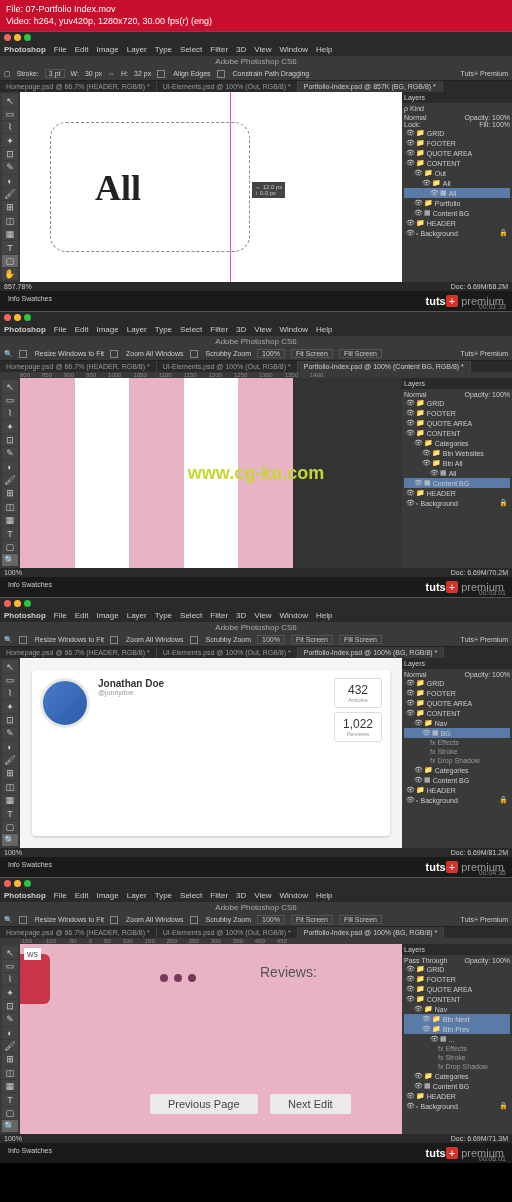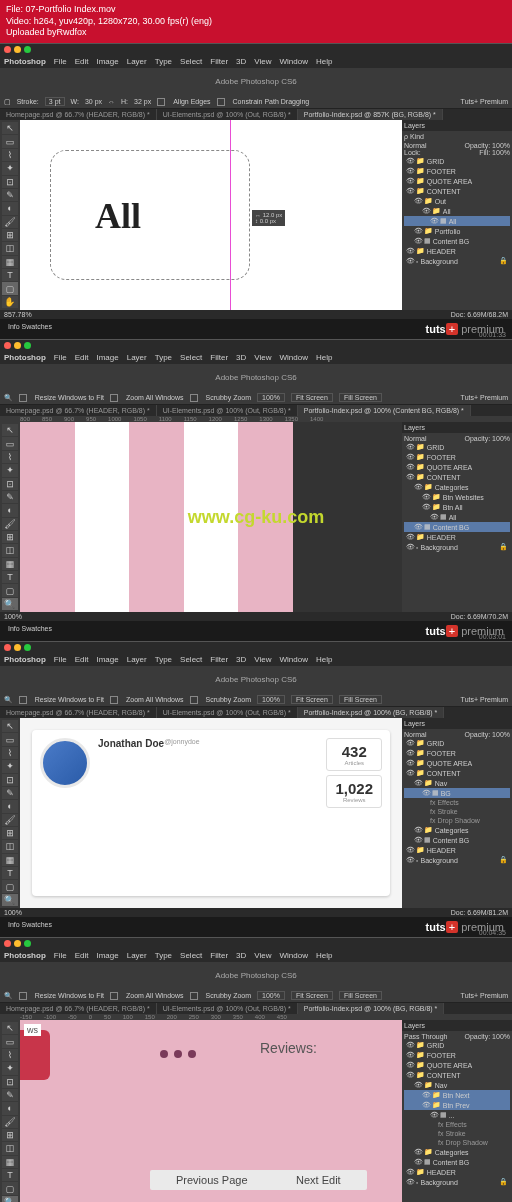--- a/index.html
+++ b/index.html
@@ -4,21 +4,21 @@
 <style>
 *{margin:0;padding:0;box-sizing:border-box;font-family:Arial,sans-serif}
 body{width:512px;background:#000;color:#ccc;font-size:8px}
 .file-info{background:#c8102e;color:#fff;padding:4px 6px;font-size:9px;line-height:1.3}
 .ps-window{background:#3a3a3a;border-top:1px solid #555}
 .mac-dots{display:flex;gap:3px;padding:2px 4px;background:#2a2a2a}
 .dot{width:7px;height:7px;border-radius:50%}
 .dot-r{background:#ff5f56}.dot-y{background:#ffbd2e}.dot-g{background:#27c93f}
 .menubar{display:flex;gap:8px;padding:2px 4px;background:#2a2a2a;font-size:8px;align-items:center}
 .menubar span{cursor:pointer}
-.titlebar{text-align:center;background:#3a3a3a;padding:9px;font-size:8px;color:#aaa}
+.titlebar{text-align:center;background:#3a3a3a;padding:1px;font-size:8px;color:#aaa}
 .options-bar{display:flex;gap:6px;padding:2px 4px;background:#3a3a3a;font-size:7px;align-items:center;border-bottom:1px solid #222}
 .tabs{display:flex;background:#2a2a2a;font-size:7px}
 .tab{padding:2px 6px;border-right:1px solid #444;color:#999}
 .tab.active{background:#3a3a3a;color:#ccc}
 .ruler{display:flex;background:#3a3a3a;font-size:6px;color:#888;padding:0 20px;gap:12px}
 .workspace{display:flex;height:190px}
 .toolbox{width:20px;background:#3a3a3a;display:flex;flex-direction:column;gap:1px;padding:2px}
 .tool{width:16px;height:13px;background:#444;display:flex;align-items:center;justify-content:center;font-size:9px;cursor:pointer}
 .tool.sel{background:#666}
 .canvas-area{flex:1;background:#282828;position:relative;overflow:hidden}
@@ -42,45 +42,44 @@
 .all-text{position:absolute;left:75px;top:75px;font-size:36px;font-weight:bold;color:#222;font-family:Georgia,serif}
 .guide-v{position:absolute;top:0;bottom:0;width:1px;background:#e84dd4;left:210px}
 .measure{position:absolute;left:232px;top:90px;background:#444;color:#ccc;font-size:6px;padding:2px 3px}
 .cv2{display:flex;height:100%}
 .pink-bar{background:#e8b4c4;flex:1}
 .white-bar{background:#fff;flex:1}
 .dark-bar{background:#333;flex:2}
 .cv3{background:#f5f5f5;width:100%;height:100%;padding:12px;display:flex;gap:10px}
 .profile-card{background:#fff;border-radius:4px;padding:8px;display:flex;gap:8px;flex:1;box-shadow:0 1px 3px rgba(0,0,0,.2)}
 .avatar{width:50px;height:50px;border-radius:50%;background:linear-gradient(135deg,#4a7bc8,#2a5ba8);border:3px solid #e8e8e8}
-.prof-info{display:flex;flex-direction:row;}
+.prof-info{display:flex;flex-direction:column;}
 .prof-name{font-size:10px;font-weight:bold;color:#333}
 .prof-handle{font-size:7px;color:#999}
 .stat-box{background:#fff;border:1px solid #ddd;border-radius:3px;padding:4px 8px;text-align:center}
-.stat-num{font-size:15px;font-weight:bold;color:#333}
+.stat-num{font-size:12px;font-weight:normal;color:#333}
 .stat-lbl{font-size:6px;color:#999}
 .login-card{background:#fff;border-radius:4px;padding:8px;flex:1;box-shadow:0 1px 3px rgba(0,0,0,.2)}
 .login-title{font-size:9px;color:#555;text-align:center;margin-bottom:4px}
 .fb-btn{background:#3b5998;color:#fff;font-size:7px;padding:3px;border-radius:2px;text-align:center;margin-bottom:4px}
 .input-row{display:flex;align-items:center;gap:4px;padding:2px;border-bottom:1px solid #eee;font-size:7px;color:#aaa}
 .cv4{background:#e8b4c4;width:100%;height:100%;position:relative}
 .red-edge{position:absolute;left:0;top:10px;width:30px;height:50px;background:#c8354a;border-radius:0 6px 6px 0}
 .dots3{position:absolute;left:140px;top:30px;display:flex;gap:6px}
 .dot3{width:8px;height:8px;border-radius:50%;background:#7a3a5a}
 .pwd-lbl{position:absolute;left:240px;top:20px;font-size:14px;color:#555}
-.nav-btn{position:absolute;bottom:20px;background:#eaeaea;padding:4px 26px;font-size:11px;color:#444;border-radius:2px}
+.nav-btn{position:absolute;bottom:20px;background:#eaeaea;padding:4px 18px;font-size:11px;color:#444;border-radius:2px}
 .chk{display:inline-block;width:8px;height:8px;border:1px solid #888;margin-right:2px}
 </style>
 </head>
 <body>
 
 <div class="file-info">
   <div>File: 07-Portfolio Index.mov</div>
   <div>Video: h264, yuv420p, 1280x720, 30.00 fps(r) (eng)</div>
-  <div>Uploaded byRwdfox</div>
 </div>
 
 <div class="ps-window">
 <div class="mac-dots">
   <div class="dot dot-r"></div>
   <div class="dot dot-y"></div>
   <div class="dot dot-g"></div>
 </div>
 <div class="menubar">
   <span style="font-weight:bold">Photoshop</span>

